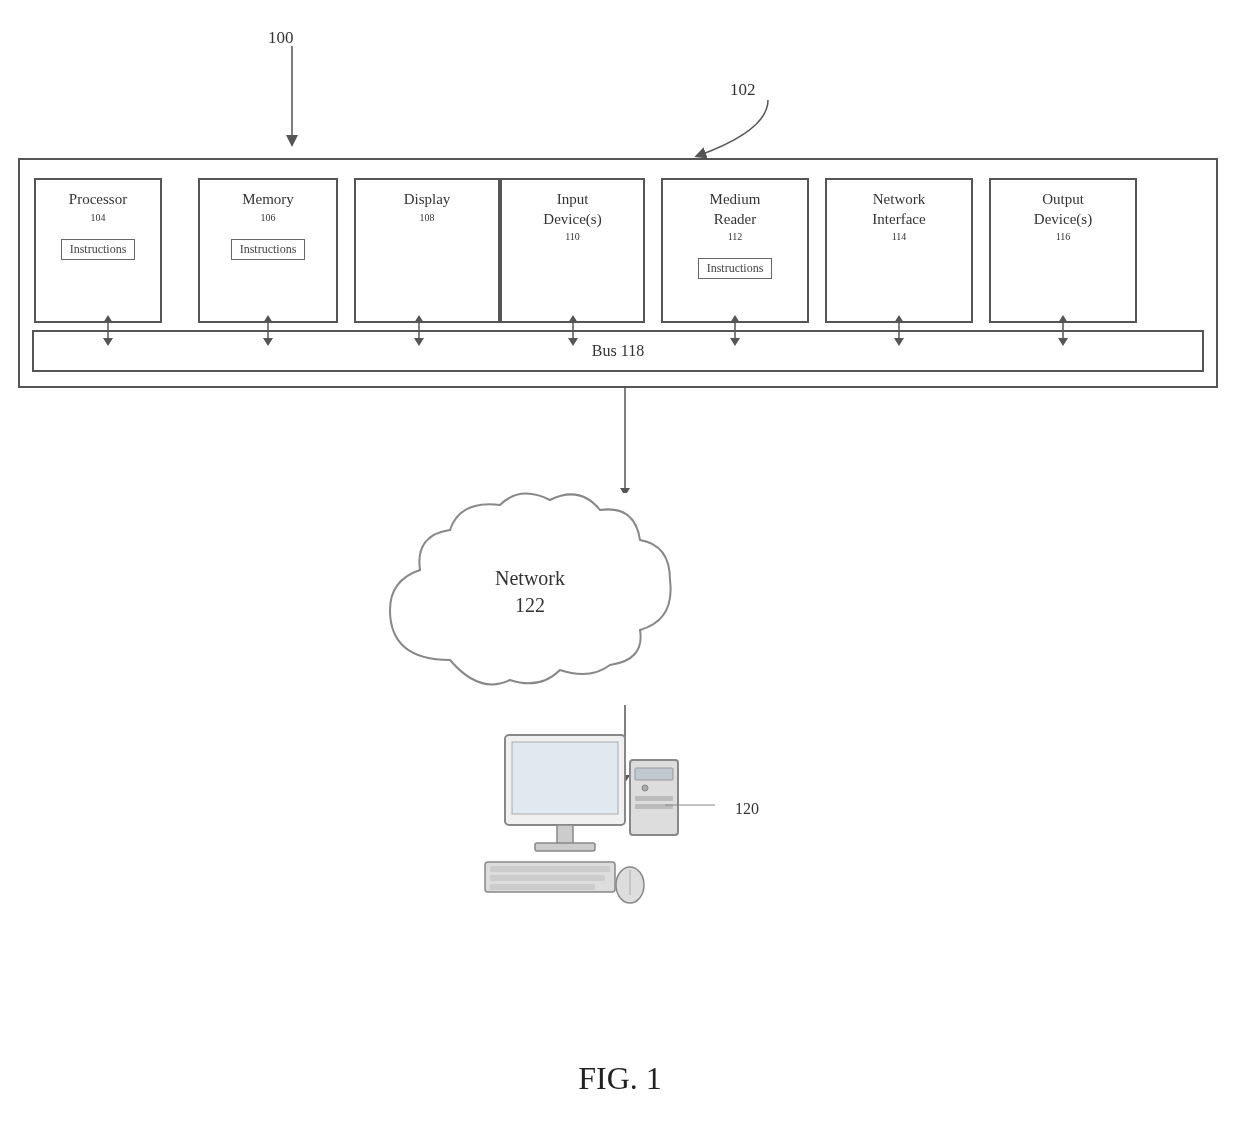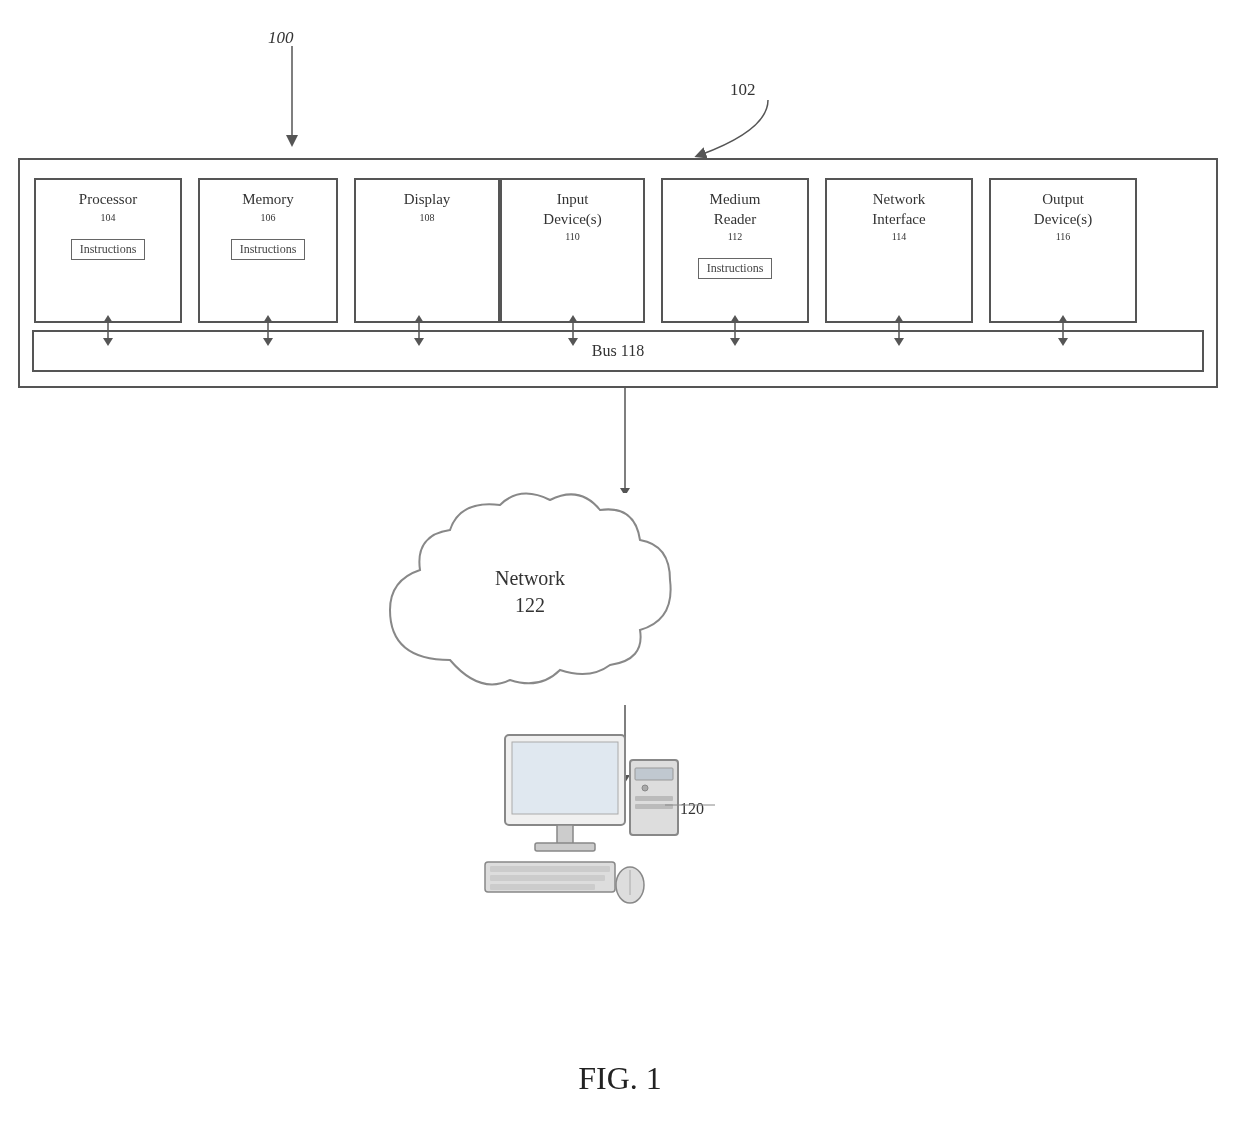--- a/index.html
+++ b/index.html
@@ -89,21 +89,21 @@
       font-size: 32px;
       font-weight: normal;
       color: #222;
     }
   </style>
 </head>
 <body>
 
 <div class="diagram-container">
 
-  <div style="position:absolute; top:28px; left:268px; font-size:17px; color:#333;font-style:italic;">100</div>
+  <div style="position:absolute; top:28px; left:268px; font-size:17px; color:#333;">100</div>
 
   <svg style="position:absolute; top:46px; left:270px;" width="80" height="110">
     <line x1="22" y1="0" x2="22" y2="95" stroke="#555" stroke-width="1.5" marker-end="url(#arrow)"></line>
     <defs>
       <marker id="arrow" markerWidth="8" markerHeight="8" refX="4" refY="4" orient="auto">
         <path d="M0,0 L0,8 L8,4 z" fill="#555"></path>
       </marker>
     </defs>
   </svg>
 
@@ -113,21 +113,21 @@
     <path d="M148,0 Q148,30 80,55" stroke="#555" stroke-width="1.5" fill="none" marker-end="url(#arrow2)"></path>
     <defs>
       <marker id="arrow2" markerWidth="8" markerHeight="8" refX="4" refY="4" orient="auto">
         <path d="M0,0 L0,8 L8,4 z" fill="#555"></path>
       </marker>
     </defs>
   </svg>
 
   <div class="system-box">
 
-    <div class="component-box" style="left:14px; width:148px;">
+    <div class="component-box" style="left:14px; width:128px;">
       <div class="comp-name">Processor</div>
       <div class="comp-number">104</div>
       <div class="instructions-badge">Instructions</div>
     </div>
 
     <div class="component-box" style="left:178px; width:140px;">
       <div class="comp-name">Memory</div>
       <div class="comp-number">106</div>
       <div class="instructions-badge">Instructions</div>
     </div>
@@ -270,20 +270,20 @@
     <rect x="10" y="132" width="130" height="30" rx="3" fill="#ddd" stroke="#888" stroke-width="1.5"></rect>
 
     <rect x="15" y="136" width="120" height="6" rx="1" fill="#ccc"></rect>
     <rect x="15" y="145" width="115" height="6" rx="1" fill="#ccc"></rect>
     <rect x="15" y="154" width="105" height="6" rx="1" fill="#ccc"></rect>
 
     <ellipse cx="155" cy="155" rx="14" ry="18" fill="#ddd" stroke="#888" stroke-width="1.5"></ellipse>
     <line x1="155" y1="140" x2="155" y2="165" stroke="#aaa" stroke-width="1"></line>
   </svg>
 
-  <div style="position:absolute; top:800px; left:680px; font-size:16px; color:#333;">120</div>
+  <div style="position:absolute; top:800px; left:735px; font-size:16px; color:#333;">120</div>
   <svg style="position:absolute; top:795px; left:660px;" width="60" height="20">
     <line x1="55" y1="10" x2="5" y2="10" stroke="#888" stroke-width="1"></line>
   </svg>
 
   <div class="fig-label">FIG. 1</div>
 
 </div>
 
 </body></html>

